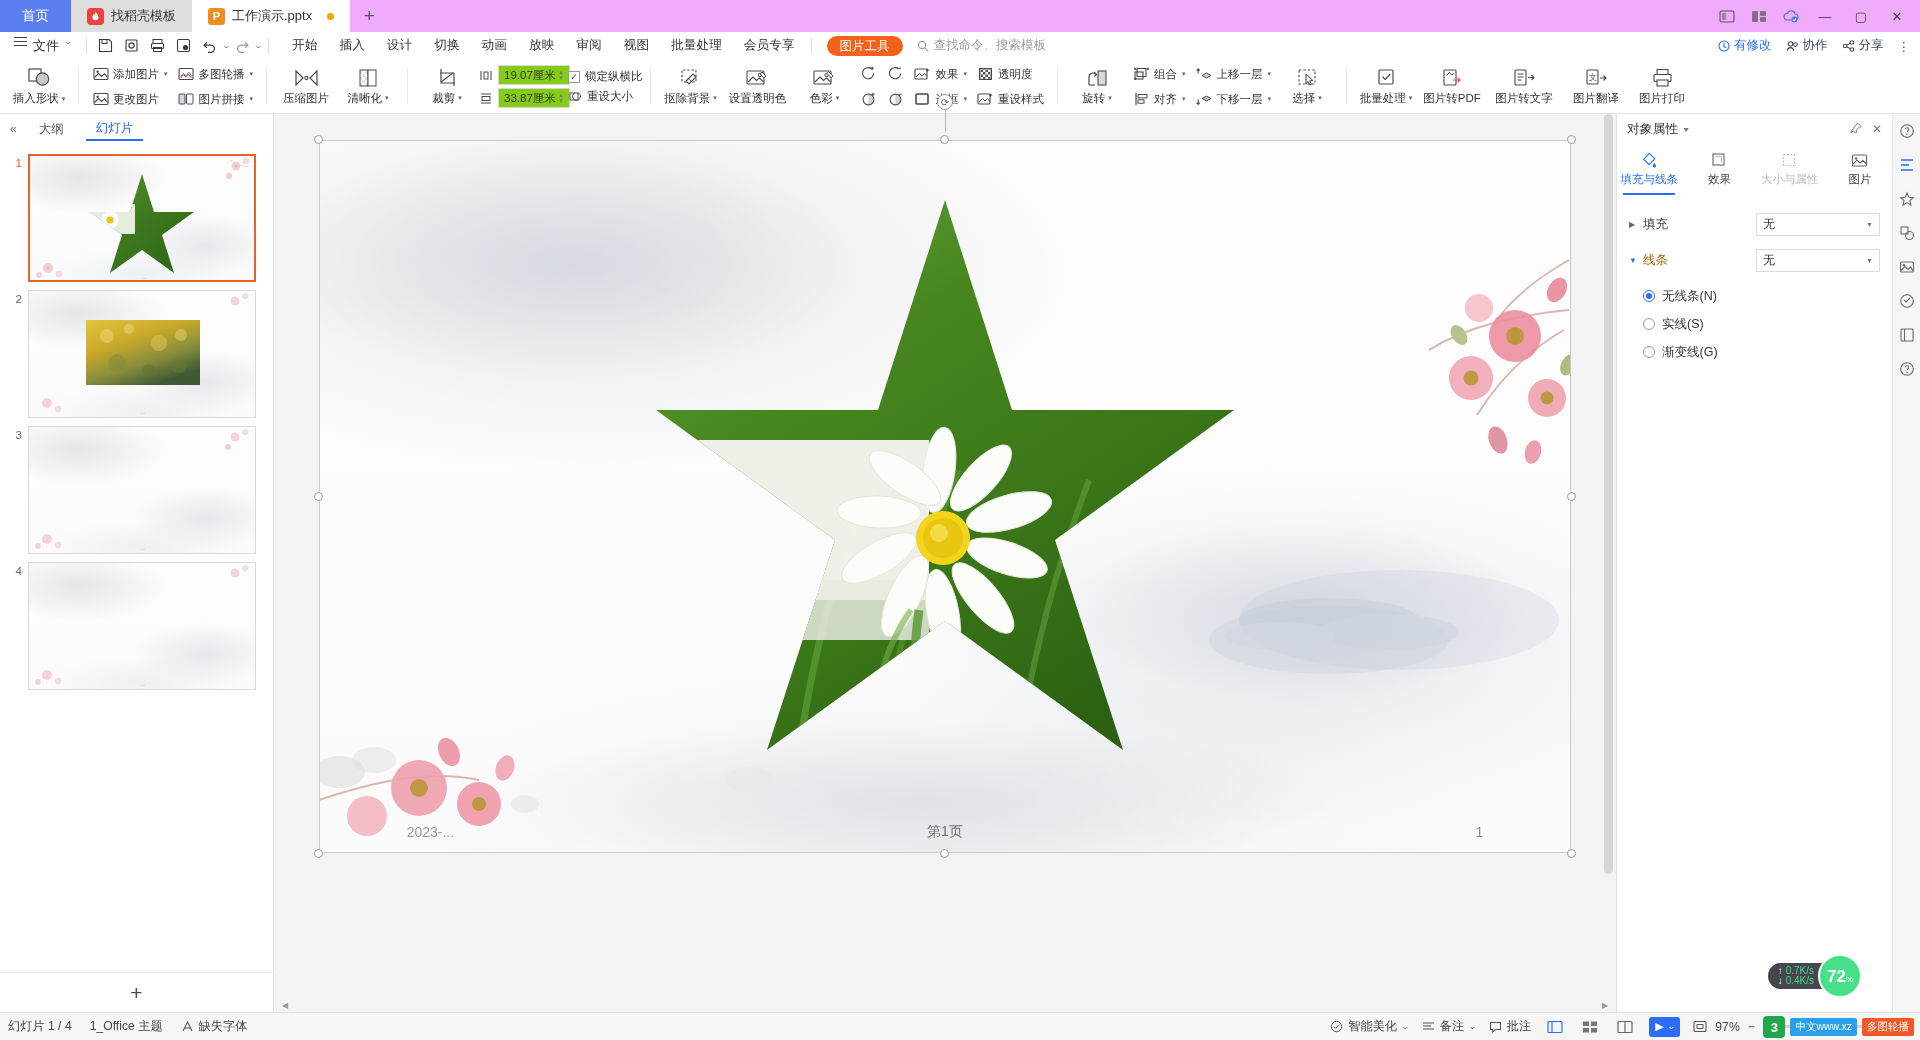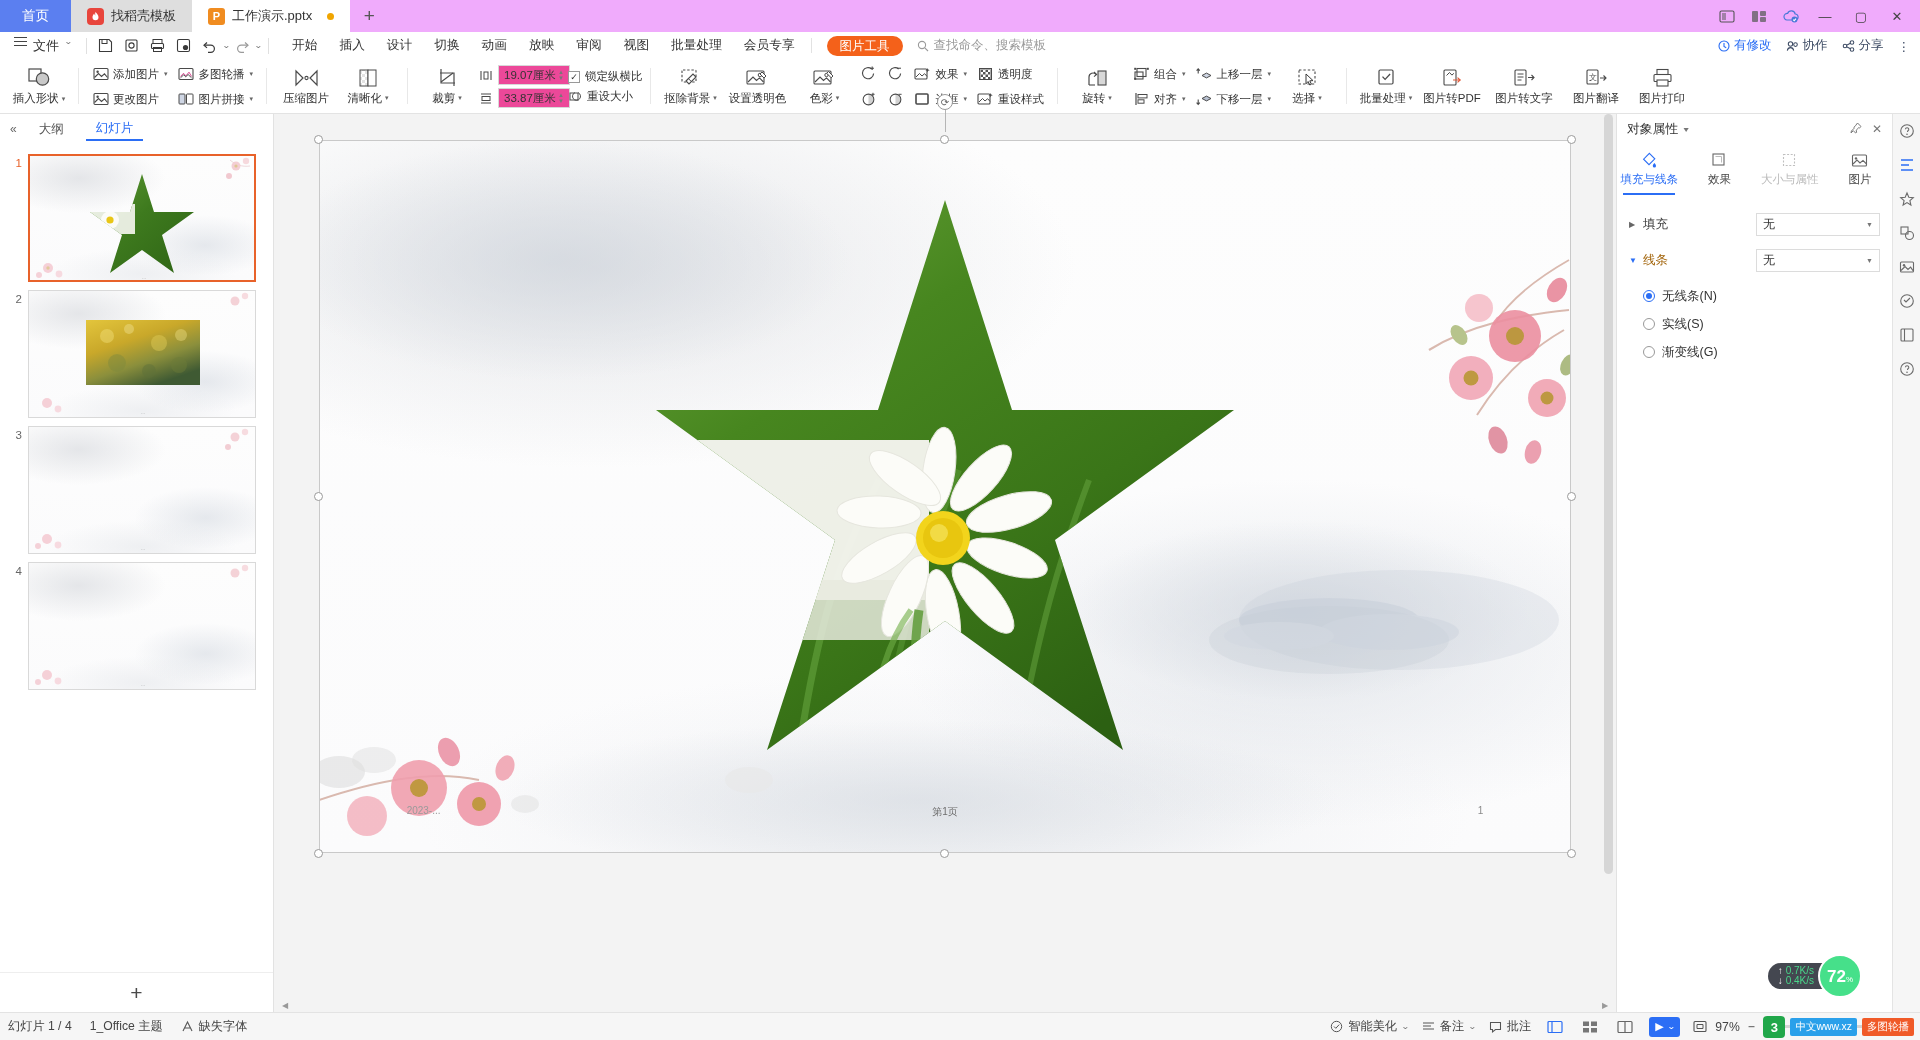--- a/index.html
+++ b/index.html
@@ -69,21 +69,21 @@
     justify-content:center; gap:3px; font-size:11.5px; color:#333; }
   .bigbtn .lbl { display:flex; align-items:center; gap:2px; white-space:nowrap; font-size:11.5px;}
   .col2 { display:flex; flex-direction:column; justify-content:center; height:52px; gap:2px;}
   .smbtn { display:flex; align-items:center; gap:4px; height:23px; padding:0 5px;
     font-size:11.5px; color:#333; white-space:nowrap; }
   .smbtn .ic { width:17px; height:17px; display:flex; align-items:center; justify-content:center;}
   .ar { font-size:7px; color:#666; margin-left:1px;}
   .sizefields { display:flex; flex-direction:column; gap:3px; justify-content:center; height:52px;}
   .sizerow { display:flex; align-items:center; gap:4px; }
   .sizerow .ic { width:16px; height:16px; display:flex; align-items:center; justify-content:center;}
-  .numinput { width:72px; height:20px; border:1px solid #d8d8d8; background:#ec4899;
+  .numinput { width:72px; height:20px; border:1px solid #d8d8d8; background:#84cc16;
     font-size:11.5px; color:#333; padding:0 2px 0 5px; display:flex; align-items:center;}
   .spin { display:flex; flex-direction:column; margin-left:-16px; z-index:2; }
   .spin i { font-size:6px; color:#777; line-height:6px; }
   .chkcol { display:flex; flex-direction:column; gap:5px; justify-content:center; height:52px; margin-left:4px;}
   .chkrow { display:flex; align-items:center; gap:5px; font-size:11.5px; color:#333; white-space:nowrap;}
   .chk { width:12px; height:12px; border:1px solid #999; background:#fff; display:flex;
     align-items:center; justify-content:center; font-size:9px; color:#333; }
 
   
   .main { flex:1 1 auto; display:flex; min-height:0; background:#f3f3f3; }
@@ -194,22 +194,22 @@
   .wm-text2 { background:#f05a28; color:#fff; font-size:10.5px; padding:2px 5px; border-radius:2px;}
 
   
   .bg-art { position:absolute; inset:0; overflow:hidden;
     background:
       radial-gradient(ellipse 55% 40% at 22% 18%, rgba(220,222,226,.75), rgba(255,255,255,0) 70%),
       radial-gradient(ellipse 45% 35% at 78% 72%, rgba(214,219,226,.6), rgba(255,255,255,0) 70%),
       radial-gradient(ellipse 60% 30% at 50% 95%, rgba(225,228,232,.5), rgba(255,255,255,0) 70%),
       linear-gradient(#fdfdfd,#fbfbfc);
   }
-  .slidefoot { position:absolute; bottom:34px; width:100%; display:flex; 
-    color:#8a8a8a; font-size:10px;}
+  .slidefoot { position:absolute; bottom:12px; width:100%; display:flex; align-items:center;
+    color:#8a8a8a; font-size:14px;}
   .slidefoot .l { position:absolute; left:7%; color:#9a9a9a;}
   .slidefoot .c { width:100%; text-align:center; color:#6e6e6e;}
   .slidefoot .r { position:absolute; right:7%; color:#8a8a8a;}
   svg { display:block; }
 </style>
 </head>
 <body>
 
 <div class="app">
 

